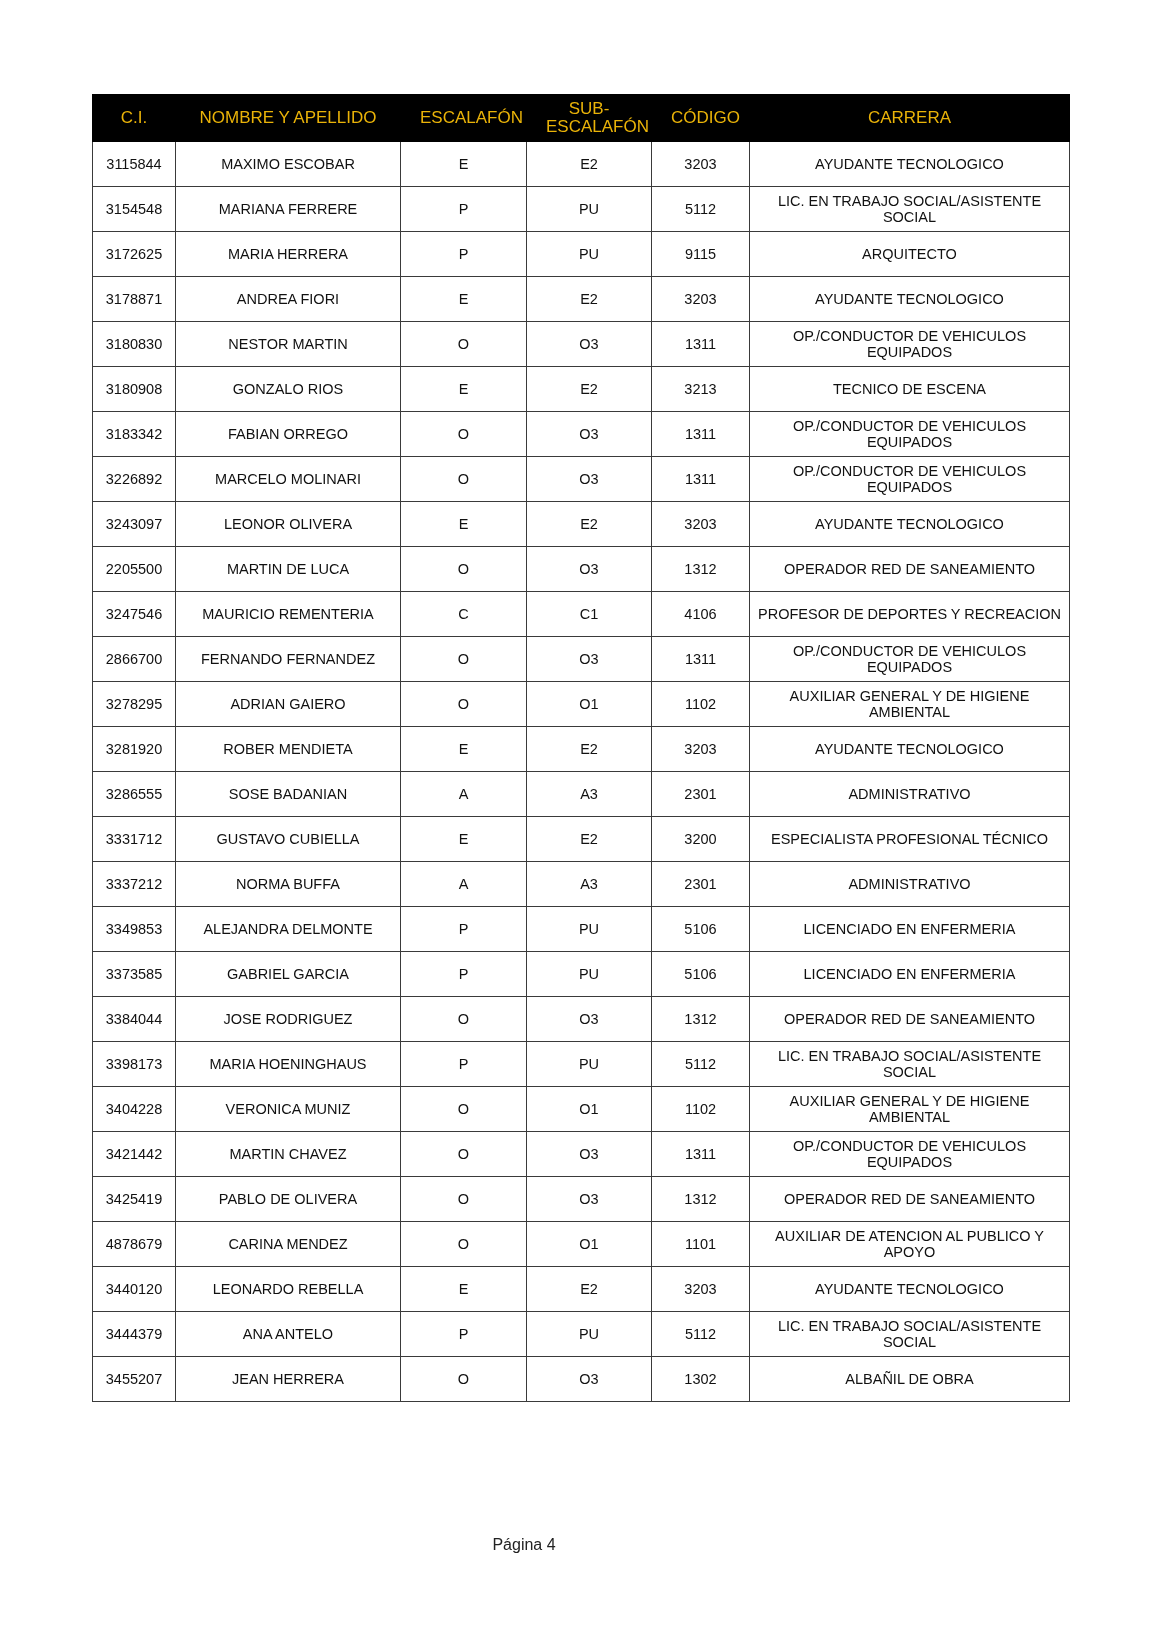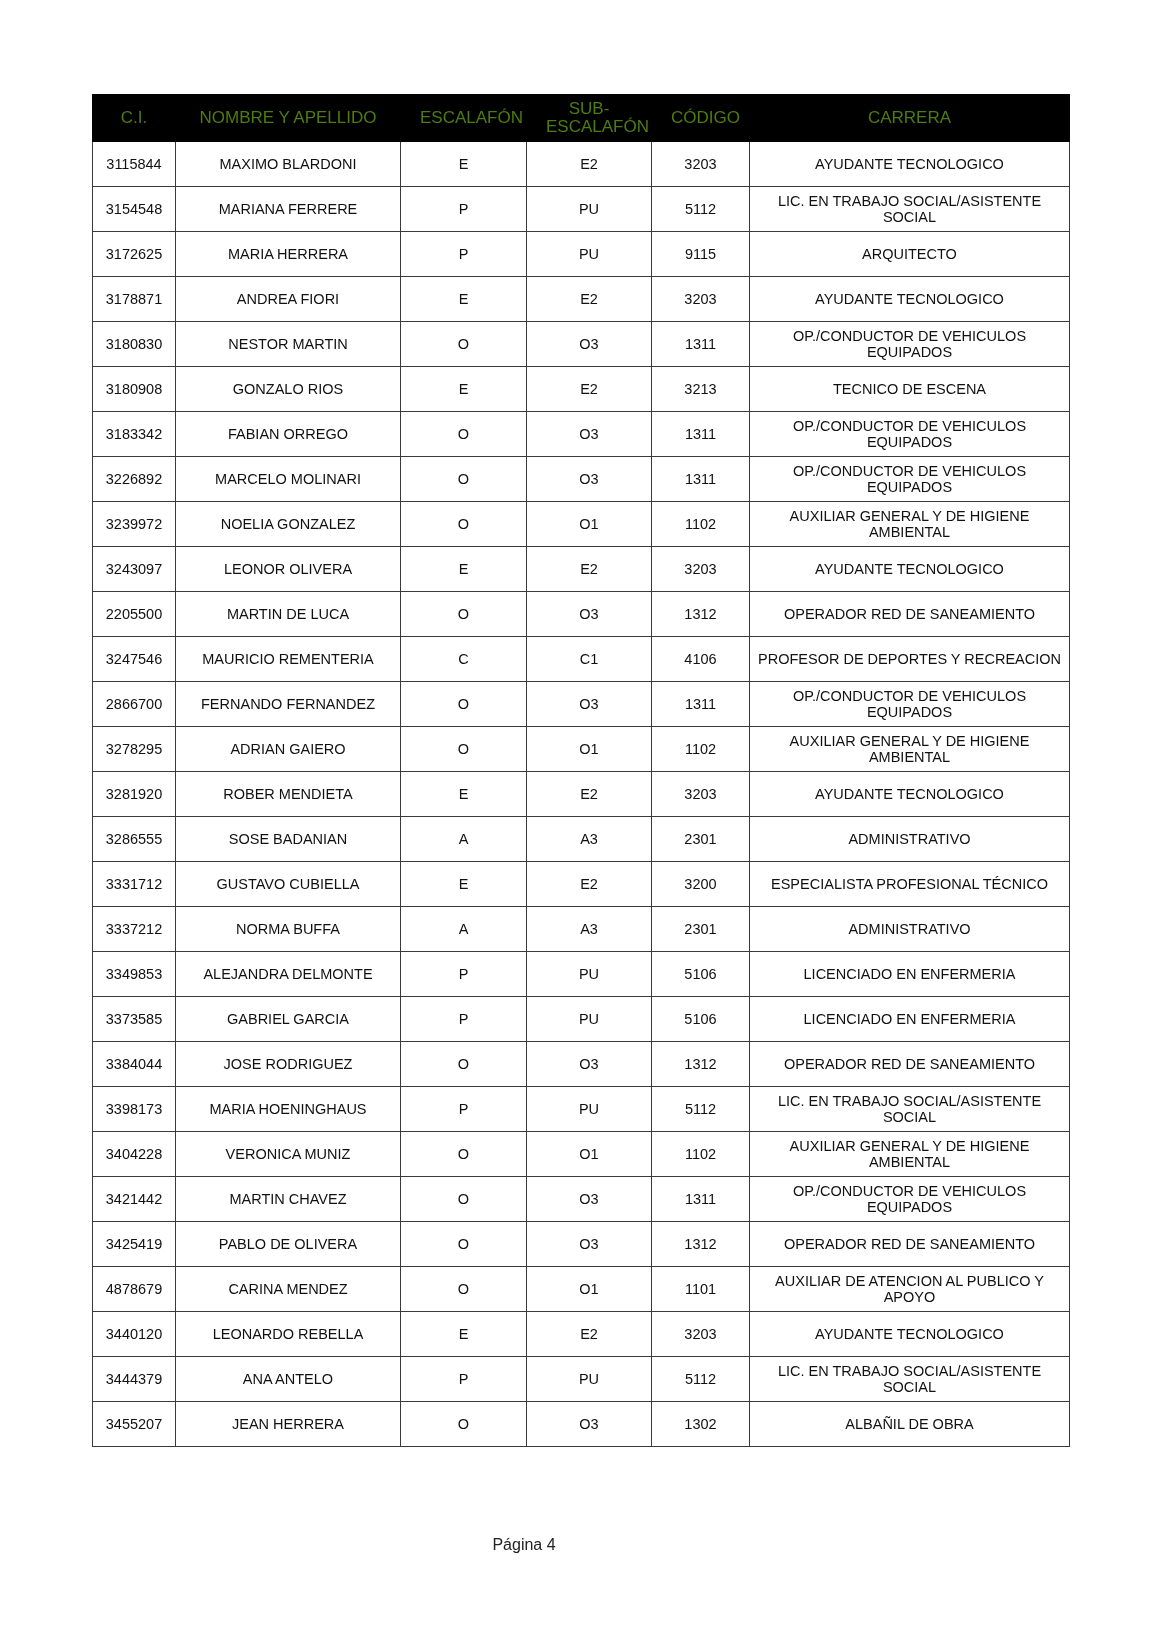--- a/index.html
+++ b/index.html
@@ -23,21 +23,21 @@
   table.roster {
     position: absolute;
     left: 92px;
     top: 94px;
     width: 977px;
     border-collapse: collapse;
     table-layout: fixed;
   }
   table.roster th {
     background: #000000;
-    color: #4d7c0f;
+    color: #eab308;
     font-weight: normal;
     font-size: 17px;
     line-height: 18px;
     height: 46px;
     padding: 0 19px;
     text-align: center;
     vertical-align: middle;
     border: 1px solid #000000;
   }
   table.roster td {
@@ -85,21 +85,21 @@
         <th>NOMBRE Y APELLIDO</th>
         <th>ESCALAFÓN</th>
         <th><span>SUB-</span><br><span>ESCALAFÓN</span></th>
         <th>CÓDIGO</th>
         <th>CARRERA</th>
       </tr>
     </thead>
     <tbody id="table-body">
         <tr>
           <td>3115844</td>
-          <td>MAXIMO BLARDONI</td>
+          <td>MAXIMO ESCOBAR</td>
           <td>E</td>
           <td>E2</td>
           <td>3203</td>
           <td>AYUDANTE TECNOLOGICO</td>
         </tr>
         <tr>
           <td>3154548</td>
           <td>MARIANA FERRERE</td>
           <td>P</td>
           <td>PU</td>
@@ -146,28 +146,20 @@
           <td>1311</td>
           <td>OP./CONDUCTOR DE VEHICULOS EQUIPADOS</td>
         </tr>
         <tr>
           <td>3226892</td>
           <td>MARCELO MOLINARI</td>
           <td>O</td>
           <td>O3</td>
           <td>1311</td>
           <td>OP./CONDUCTOR DE VEHICULOS EQUIPADOS</td>
-        </tr>
-        <tr>
-          <td>3239972</td>
-          <td>NOELIA GONZALEZ</td>
-          <td>O</td>
-          <td>O1</td>
-          <td>1102</td>
-          <td>AUXILIAR GENERAL Y DE HIGIENE AMBIENTAL</td>
         </tr>
         <tr>
           <td>3243097</td>
           <td>LEONOR OLIVERA</td>
           <td>E</td>
           <td>E2</td>
           <td>3203</td>
           <td>AYUDANTE TECNOLOGICO</td>
         </tr>
         <tr>

